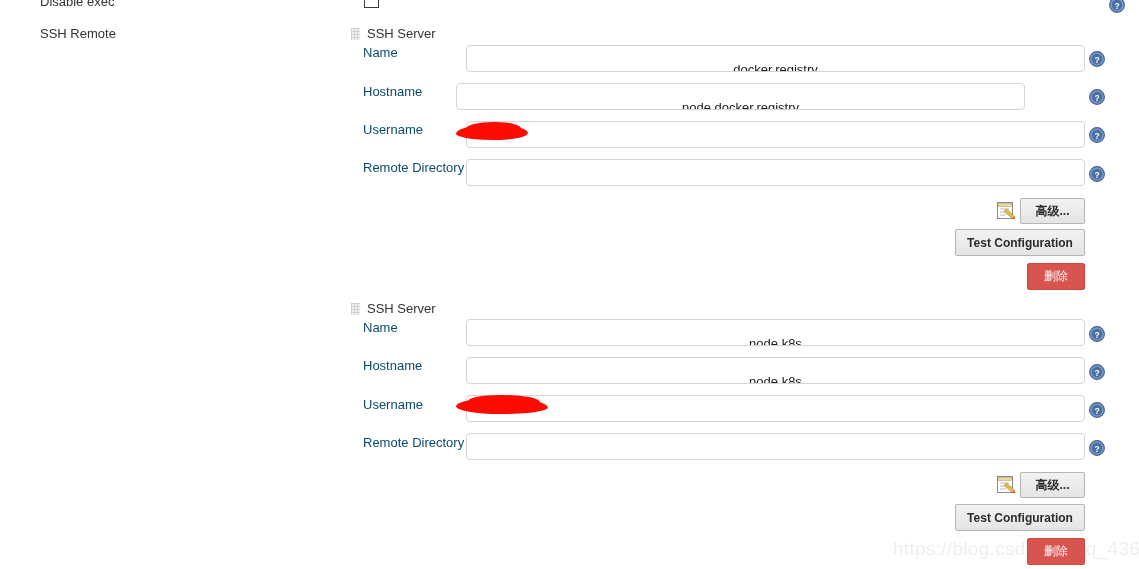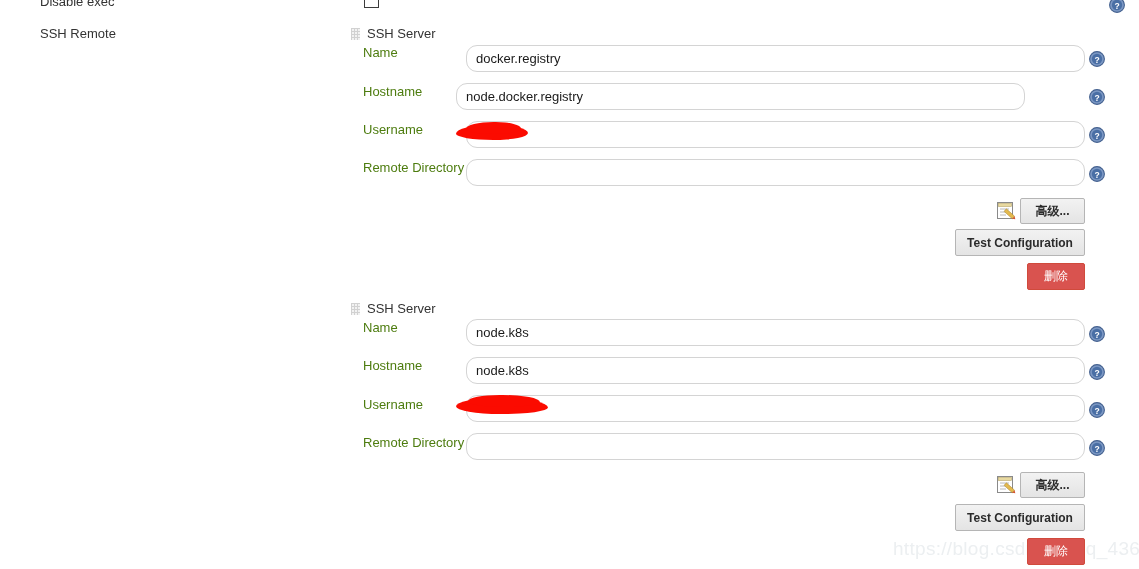--- a/index.html
+++ b/index.html
@@ -56,39 +56,40 @@
       linear-gradient(to bottom, #cfcfcf 1px, transparent 1px);
     background-size: 3px 3px;
     background-color: #f2f2f2;
     opacity: .95;
   }
 
   
   .field-label {
     position: absolute;
     font-size: 13px;
-    color: #4d7c0f;
+    color: #0c4a6e;
     white-space: nowrap;
     text-align: right;
   }
   .textfield {
     position: absolute;
     height: 27px;
     box-sizing: border-box;
     border: 1px solid #d4d4d4;
     background: #ffffff;
-    border-radius: 11px;
+    border-radius: 4px;
     font-family: "Liberation Sans", sans-serif;
     font-size: 13px;
     color: #1a1a1a;
-    padding: 0 9px;
+    padding: 11px 9px;
     line-height: 25px;
     outline: none;
     white-space: nowrap;
     overflow: hidden;
+    text-align: center;
   }
 
   
   .help-icon {
     position: absolute;
     width: 16px;
     height: 16px;
     cursor: help;
   }
   .help-icon svg { display: block; }

